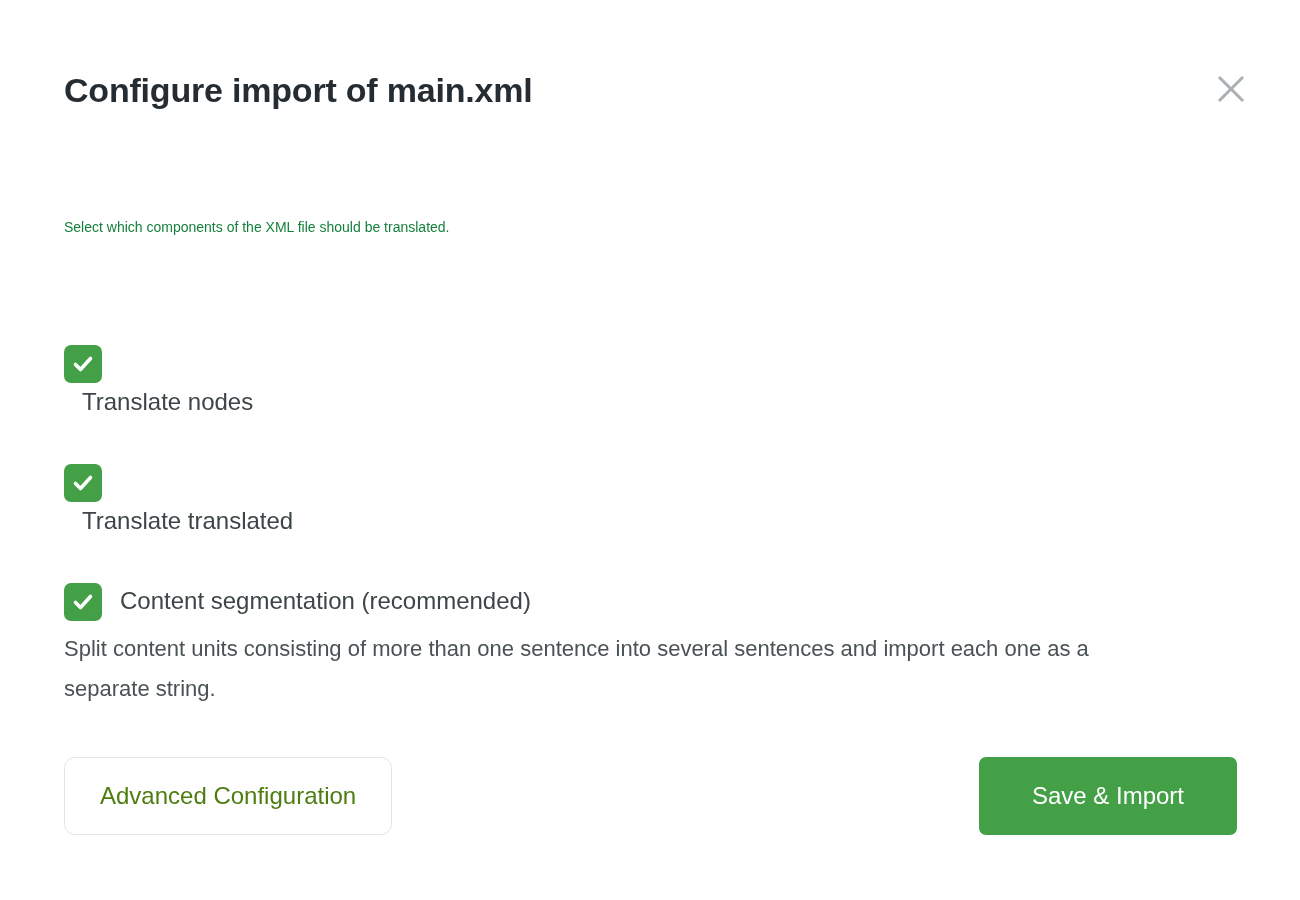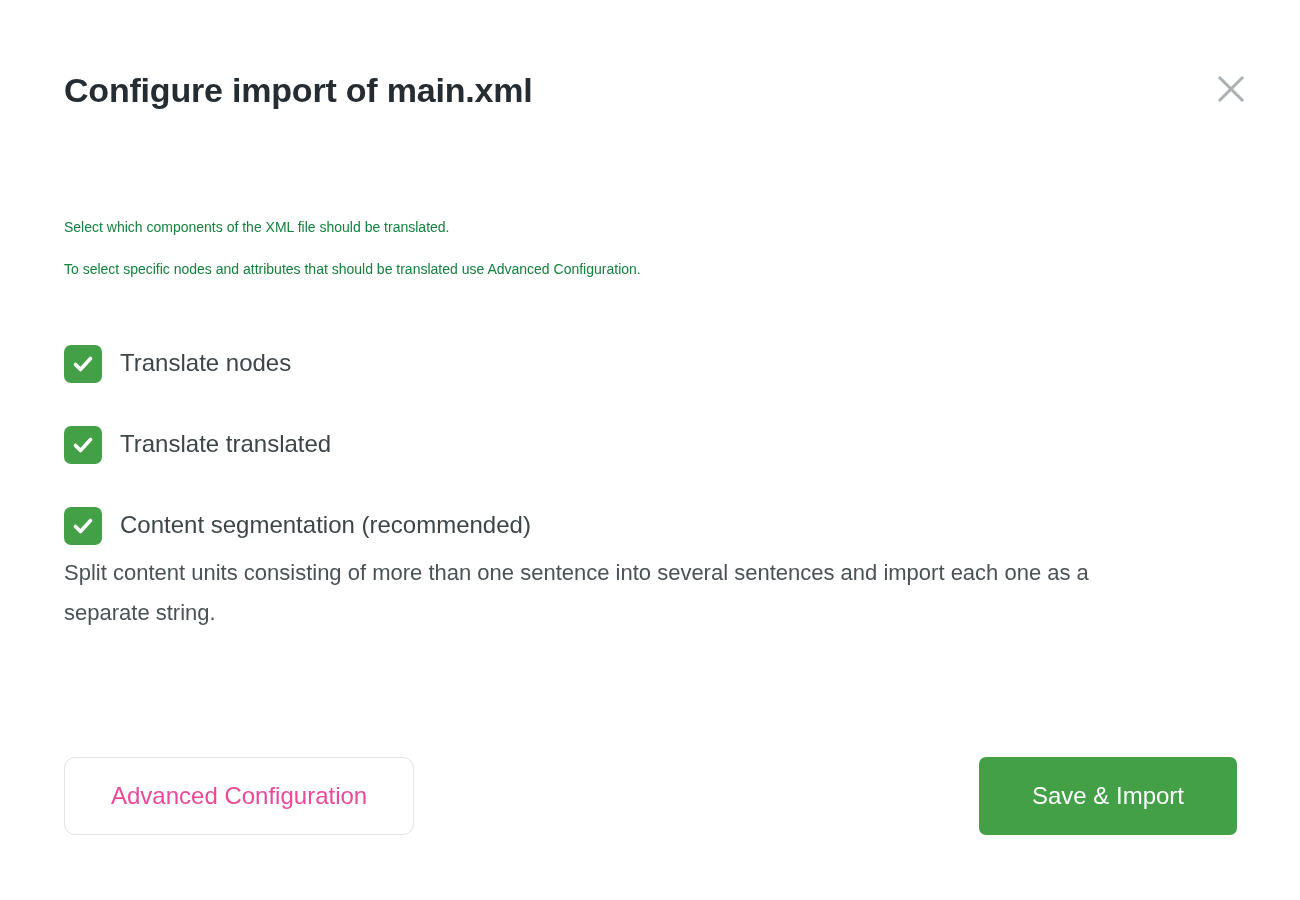--- a/index.html
+++ b/index.html
@@ -74,20 +74,21 @@
   .options {
     position: absolute;
     top: 344px;
     left: 64px;
     width: 1180px;
   }
   .option-row {
     display: flex;
     align-items: flex-start;
     margin-bottom: 42px;
+    flex-direction: column;
   }
   .option-row:last-child { margin-bottom: 0; }
 
   .checkbox {
     width: 38px;
     height: 38px;
     min-width: 38px;
     border-radius: 7px;
     background: #43a047;
     display: flex;
@@ -135,25 +136,25 @@
 
   .btn {
     font-family: "Liberation Sans", sans-serif;
     font-size: 24px;
     cursor: pointer;
     box-sizing: border-box;
   }
 
   .btn-outline {
     height: 78px;
-    padding: 0 46px;
+    padding: 0 35px;
     background: #ffffff;
     border: 1px solid #e2e4e6;
     border-radius: 11px;
-    color: #ec4899;
+    color: #4d7c0f;
     line-height: 76px;
   }
 
   .btn-text {
     background: transparent;
     border: none;
     color: #3d4548;
     padding: 0;
     margin-right: 55px;
     line-height: 78px;
@@ -183,21 +184,20 @@
     <span>
       <svg width="30" height="30" viewBox="0 0 30 30" aria-hidden="true">
         <line x1="4" y1="4" x2="26" y2="26" stroke="#aab0b3" stroke-width="3" stroke-linecap="square"></line>
         <line x1="26" y1="4" x2="4" y2="26" stroke="#aab0b3" stroke-width="3" stroke-linecap="square"></line>
       </svg>
     </span>
   </button>
 
   <div class="dialog-description">
     <span class="line">Select which components of the XML file should be translated.</span>
-    <span class="line wrap">To select specific nodes and attributes that should be translated use Advanced Configuration.</span>
   </div>
 
   <div class="options">
 
     <div class="option-row">
       <span class="checkbox">
         <span>
           <svg width="24" height="24" viewBox="0 0 24 24" aria-hidden="true">
             <polyline points="4.5,12.5 9.5,17.5 19.5,6.5" fill="none" stroke="#ffffff" stroke-width="3.6" stroke-linecap="round" stroke-linejoin="round"></polyline>
           </svg>

